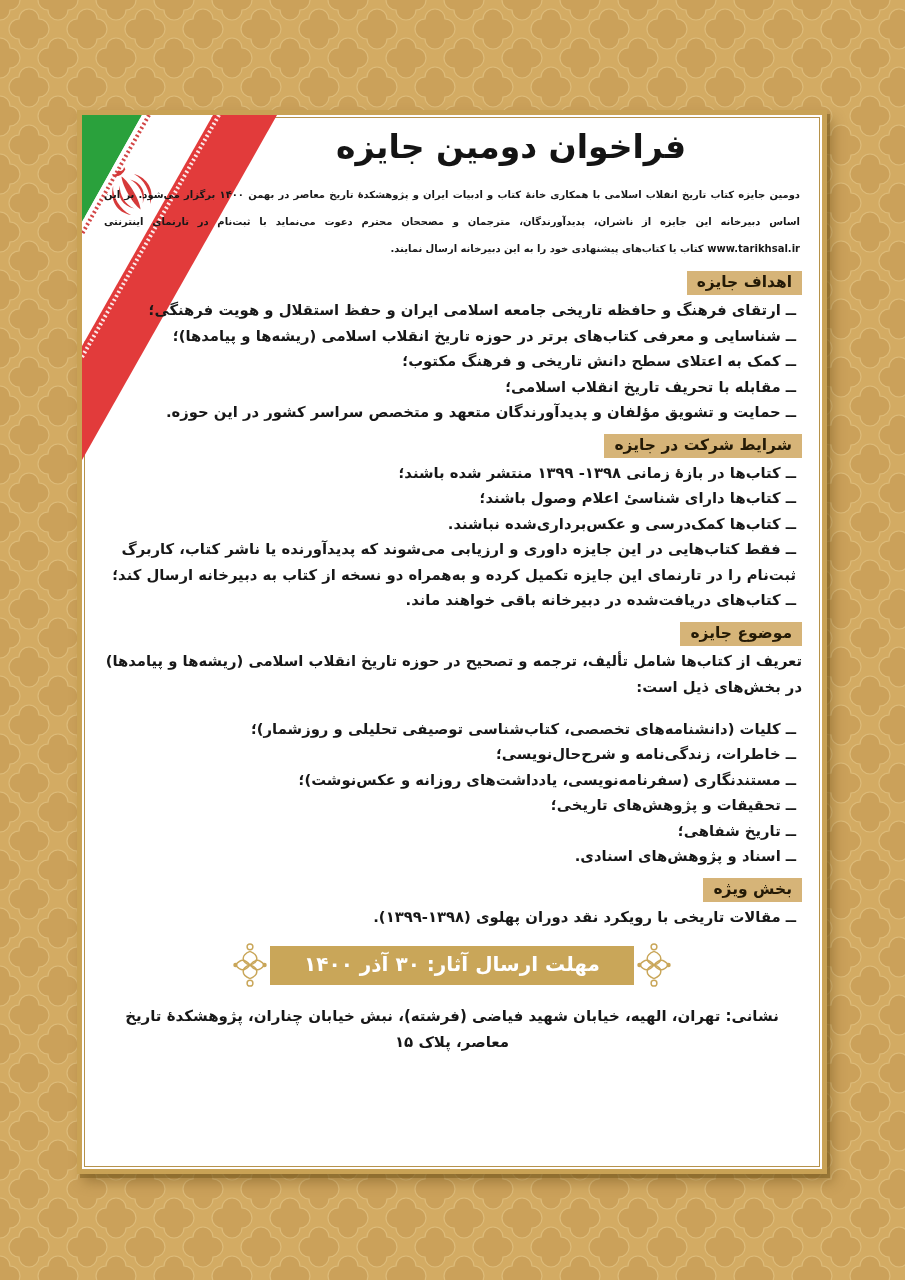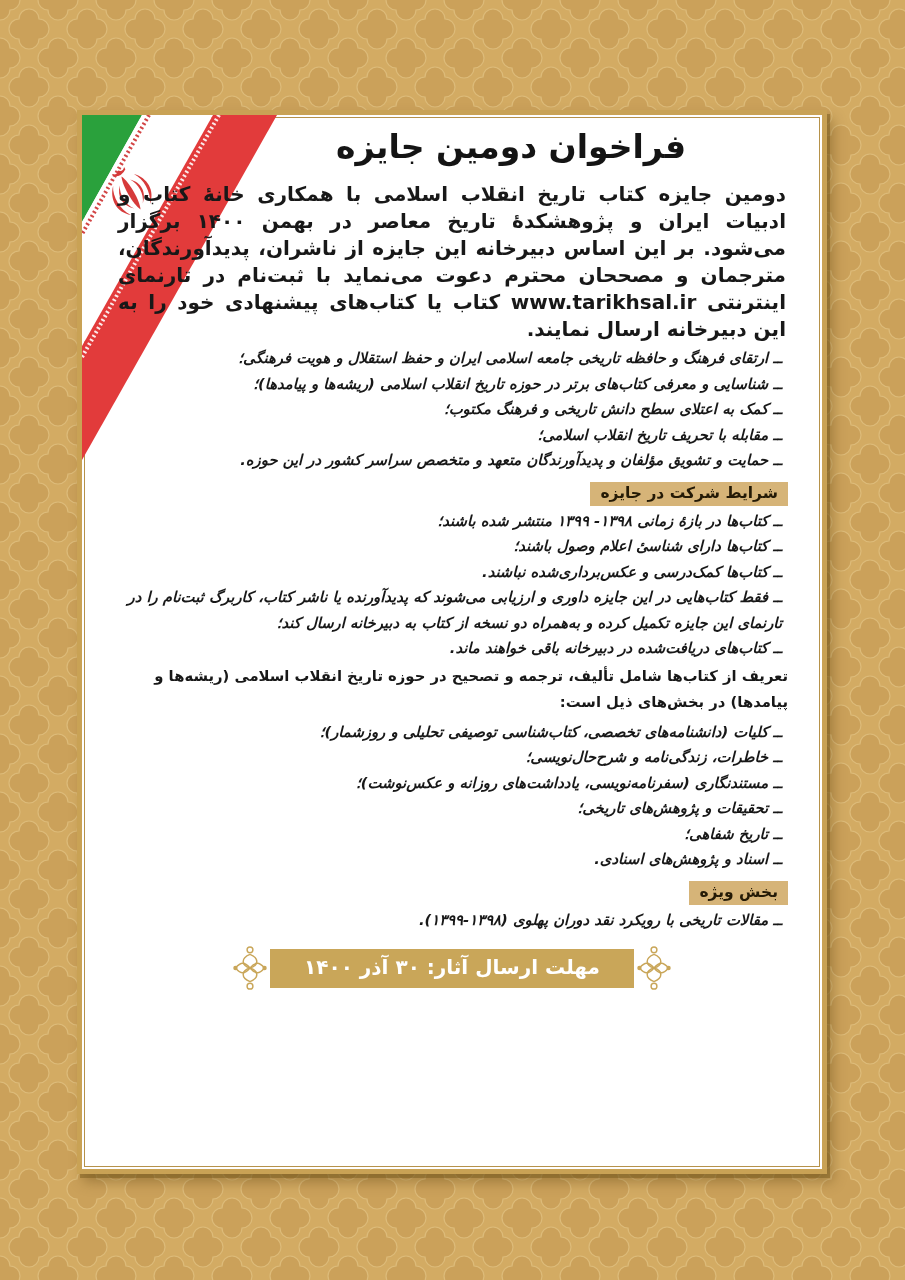--- a/index.html
+++ b/index.html
@@ -16,31 +16,31 @@
     background:repeating-linear-gradient(90deg,transparent 0 145px,rgba(110,80,20,.85) 145px 149px);}
   .notch.bottom{bottom:-5px;left:-5px;right:-5px;height:5px;
     background:repeating-linear-gradient(90deg,transparent 0 145px,rgba(110,80,20,.85) 145px 149px);}
   .notch.left{left:-5px;top:-5px;bottom:-5px;width:5px;
     background:repeating-linear-gradient(180deg,transparent 0 148px,rgba(110,80,20,.85) 148px 152px);}
   .notch.right{right:-5px;top:-5px;bottom:-5px;width:5px;
     background:repeating-linear-gradient(180deg,transparent 0 148px,rgba(110,80,20,.85) 148px 152px);}
   
   .flag{position:absolute;top:0;left:0;width:195px;height:345px;z-index:2;}
   
-  .content{position:relative;z-index:3;padding:0 34px;color:#181818;}
+  .content{position:relative;z-index:3;padding:0 20px;color:#181818;}
   .title{margin:10px 0 0;padding-left:118px;text-align:center;font-weight:700;
     font-size:33px;line-height:44px;color:#141414;}
-  .intro{margin:12px 2px 0;font-size:20px;font-weight:700;line-height:27px;
+  .intro{margin:12px 2px 0;font-size:10px;font-weight:700;line-height:27px;
     text-align:justify;}
   .sec-row{margin-top:9px;text-align:right;}
   .sec-head{display:inline-block;background:#d6b478;color:#241a06;font-weight:700;
     font-size:15.5px;padding:2px 10px 4px;}
-  .lead{margin:2px 0 4px;font-size:14.8px;font-weight:700;line-height:26px;text-align:right;}
+  .lead{margin:2px 0 16px;font-size:14.8px;font-weight:700;line-height:26px;text-align:right;}
   ul.items{list-style:none;margin:2px 0 0;padding:0 6px 0 0;}
-  ul.items li{font-size:14.8px;font-weight:700;line-height:25.5px;font-style:italic;}
+  ul.items li{font-size:14.8px;font-weight:700;line-height:25.5px;}
   ul.items li::before{content:"ــ ";}
   
   .banner-row{margin-top:10px;display:flex;align-items:center;justify-content:center;}
   .banner{background:#c9a659;color:#ffffff;font-weight:700;font-size:20px;
     padding:6px 34px 9px;min-width:250px;text-align:center;}
   .flourish{flex:0 0 auto;}
   .flourish.mirror{transform:scaleX(-1);}
   
   .address{margin:12px 0 0;text-align:center;font-size:15px;font-weight:700;line-height:26px;}
   .contact-line{margin-top:4px;text-align:center;font-size:15px;font-weight:700;}
@@ -91,39 +91,41 @@
     </svg>
 
     <div class="content">
 
       <h1 class="title">
         <span>فراخوان دومین جایزه</span><br>
       </h1>
 
       <p class="intro">دومین جایزه کتاب تاریخ انقلاب اسلامی با همکاری خانهٔ کتاب و ادبیات ایران و پژوهشکدهٔ تاریخ معاصر در بهمن ۱۴۰۰ برگزار می‌شود. بر این اساس دبیرخانه این جایزه از ناشران، پدیدآورندگان، مترجمان و مصححان محترم دعوت می‌نماید با ثبت‌نام در تارنمای اینترنتی www.tarikhsal.ir کتاب یا کتاب‌های پیشنهادی خود را به این دبیرخانه ارسال نمایند.</p>
 
+      <div class="sec-row"><span class="sec-head">اهداف جایزه</span></div>
       <ul class="items">
 
       <li>ارتقای فرهنگ و حافظه تاریخی جامعه اسلامی ایران و حفظ استقلال و هویت فرهنگی؛</li>
           <li>شناسایی و معرفی کتاب‌های برتر در حوزه تاریخ انقلاب اسلامی (ریشه‌ها و پیامدها)؛</li>
           <li>کمک به اعتلای سطح دانش تاریخی و فرهنگ مکتوب؛</li>
           <li>مقابله با تحریف تاریخ انقلاب اسلامی؛</li>
           <li>حمایت و تشویق مؤلفان و پدیدآورندگان متعهد و متخصص سراسر کشور در این حوزه.</li>
         </ul>
 
       <div class="sec-row"><span class="sec-head">شرایط شرکت در جایزه</span></div>
       <ul class="items">
 
       <li>کتاب‌ها در بازهٔ زمانی ۱۳۹۸- ۱۳۹۹ منتشر شده باشند؛</li>
           <li>کتاب‌ها دارای شناسیٔ اعلام وصول باشند؛</li>
           <li>کتاب‌ها کمک‌درسی و عکس‌برداری‌شده نباشند.</li>
           <li>فقط کتاب‌هایی در این جایزه داوری و ارزیابی می‌شوند که پدیدآورنده یا ناشر کتاب، کاربرگ ثبت‌نام را در تارنمای این جایزه تکمیل کرده و به‌همراه دو نسخه از کتاب به دبیرخانه ارسال کند؛</li>
           <li>کتاب‌های دریافت‌شده در دبیرخانه باقی خواهند ماند.</li>
         </ul>
 
+      <div class="sec-row"><span class="sec-head">موضوع جایزه</span></div>
       <p class="lead">تعریف از کتاب‌ها شامل تألیف، ترجمه و تصحیح در حوزه تاریخ انقلاب اسلامی (ریشه‌ها و پیامدها) در بخش‌های ذیل است:</p>
       <ul class="items">
 
       <li>کلیات (دانشنامه‌های تخصصی، کتاب‌شناسی توصیفی تحلیلی و روزشمار)؛</li>
           <li>خاطرات، زندگی‌نامه و شرح‌حال‌نویسی؛</li>
           <li>مستندنگاری (سفرنامه‌نویسی، یادداشت‌های روزانه و عکس‌نوشت)؛</li>
           <li>تحقیقات و پژوهش‌های تاریخی؛</li>
           <li>تاریخ شفاهی؛</li>
           <li>اسناد و پژوهش‌های اسنادی.</li>
         </ul>
@@ -155,16 +157,17 @@
             <path d="M22,12 C12,16 12,24 22,27 C32,24 32,16 22,12"></path>
             <path d="M22,42 C12,38 12,30 22,27 C32,30 32,38 22,42"></path>
             <path d="M6,27 C12,20 16,20 22,27 C16,34 12,34 6,27"></path>
             <path d="M38,27 C32,20 28,20 22,27 C28,34 32,34 38,27"></path>
           </g>
           <circle cx="6" cy="27" r="2.4" fill="#c9a659"></circle>
             <circle cx="38" cy="27" r="2.4" fill="#c9a659"></circle>
         </svg>
       </div>
 
+      <p class="address">نشانی: تهران، الهیه، خیابان شهید فیاضی (فرشته)، نبش خیابان چناران، پژوهشکدهٔ تاریخ معاصر، پلاک ۱۵</p>
 
     </div>
   </div>
 </div>
 
 </body></html>

